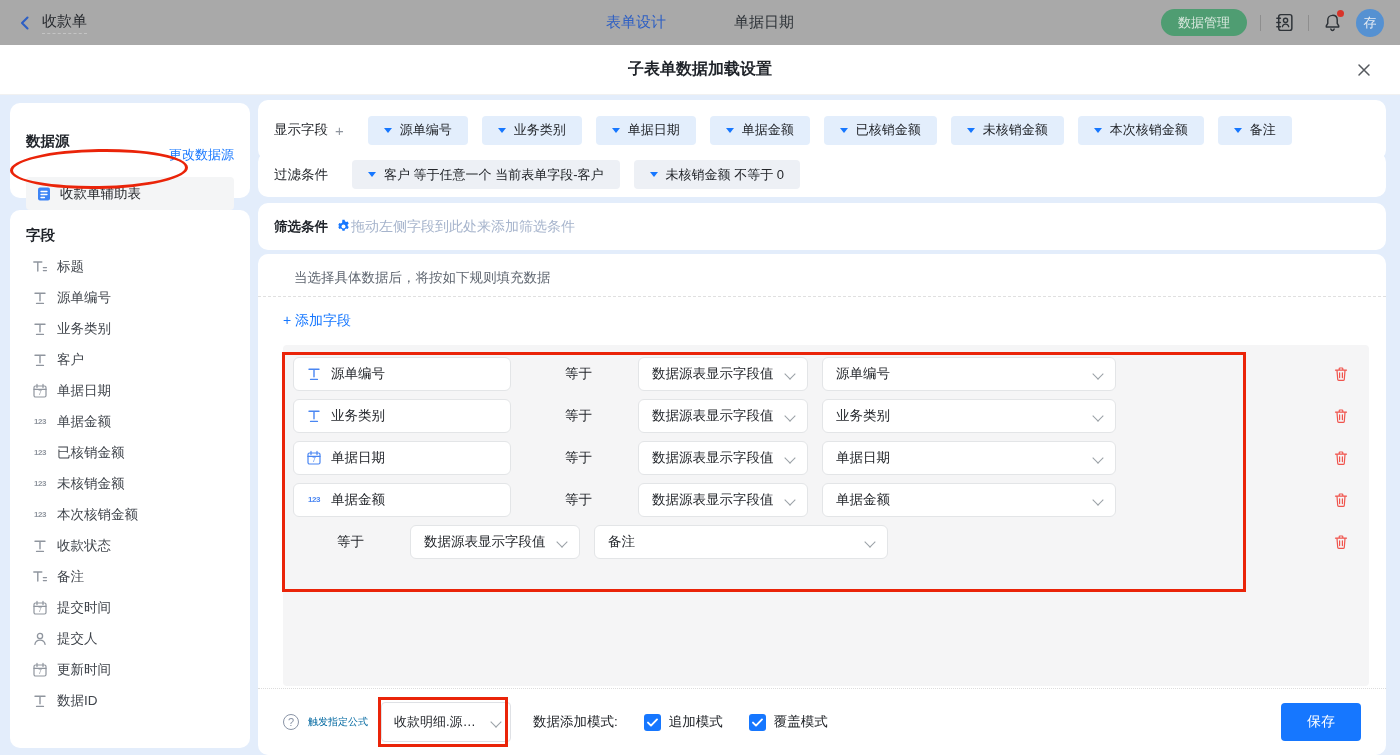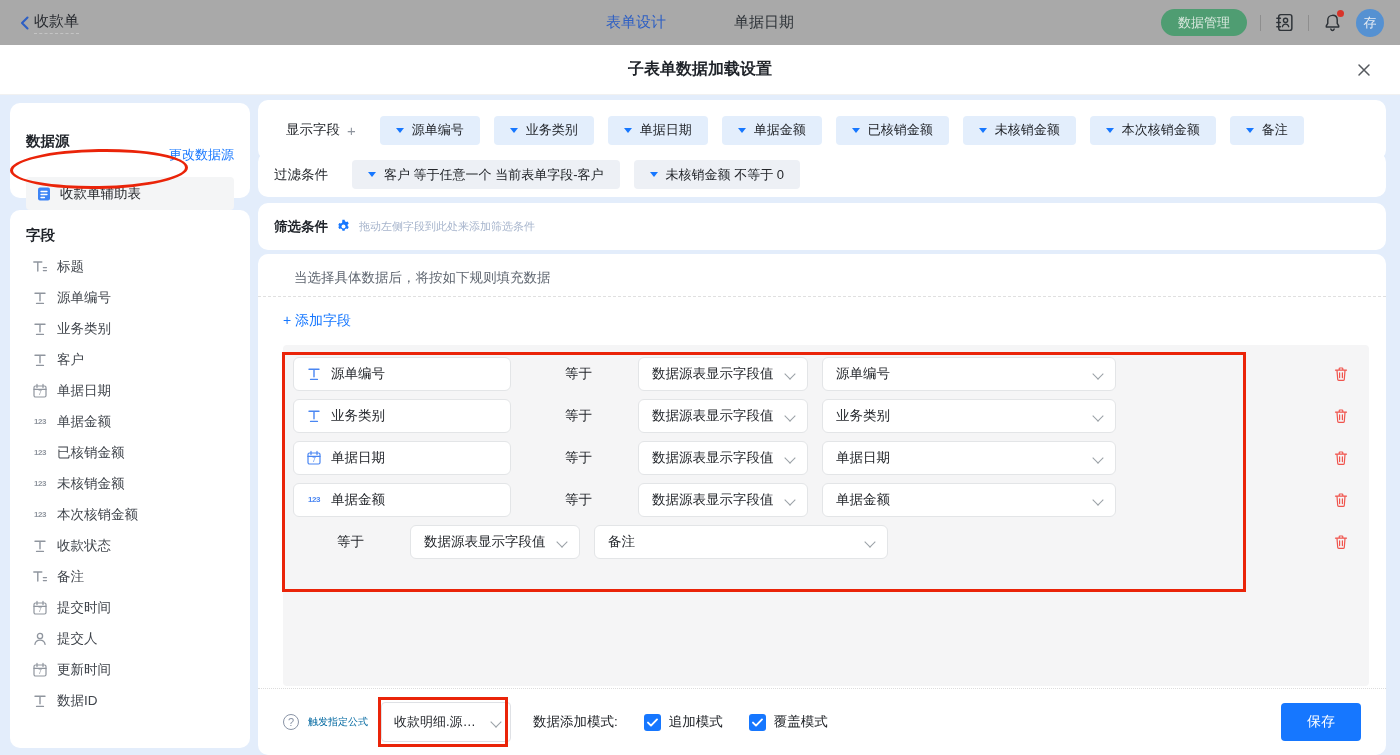--- a/index.html
+++ b/index.html
@@ -2,21 +2,21 @@
 <html><head>
 <meta charset="utf-8">
 <style>
   * { margin:0; padding:0; box-sizing:border-box; }
   html,body { background:#cfd6e0; }
   body { font-family:"Liberation Sans","DejaVu Sans",sans-serif; }
   .stage { position:relative; width:1400px; height:755px; overflow:hidden; background:#e3edfb; }
 
   
   .topbar { position:absolute; top:0; left:0; width:1400px; height:45px; background:#a9a9a9; display:flex; align-items:center; }
-  .tb-left { display:flex; align-items:center; gap:0; padding-left:16px; z-index:2; }
+  .tb-left { display:flex; align-items:center; gap:8px; padding-left:16px; z-index:2; }
   .back-ic { width:18px; height:18px; display:inline-flex; }
   .tb-back-label { font-size:15px; color:#26292e; padding-bottom:2px; border-bottom:1px dashed #c4c4c4; }
   .tb-tabs { position:absolute; left:0; right:0; top:0; height:45px; display:flex; justify-content:center; align-items:center; gap:68px; }
   .tb-tab { font-size:15px; color:#2e3338; cursor:pointer; }
   .tb-tab.active { color:#2d5fc4; }
   .tb-right { margin-left:auto; display:flex; align-items:center; gap:13px; padding-right:16px; z-index:2; }
   .pill-btn { height:27px; padding:0 17px; border:none; border-radius:14px; background:#4f9d72; color:#d9e8de; font-size:13px; cursor:pointer; font-family:inherit; }
   .tb-divider { width:1px; height:16px; background:#8e8e8e; }
   .tb-ic { width:21px; height:21px; color:#2e3338; position:relative; display:inline-flex; cursor:pointer; }
   .bell-dot { position:absolute; right:-1px; top:-2px; width:7px; height:7px; border-radius:50%; background:#d8342a; }
@@ -42,33 +42,33 @@
 
   #card-fields { left:10px; top:165px; width:240px; height:538px; padding:16px; }
   .fields-title { font-size:14.5px; font-weight:700; color:#1f2329; margin-bottom:6px; }
   .field-item { height:31px; display:flex; align-items:center; gap:9px; padding-left:6px; cursor:grab; }
   .field-item .ic { width:16px; height:16px; color:#8f959e; display:inline-flex; align-items:center; justify-content:center; flex:none; }
   .field-item .f-label { font-size:13.5px; color:#40454c; }
   .ic svg { width:100%; height:100%; }
   .ic-123 { font-size:8px; font-weight:700; letter-spacing:-0.4px; line-height:1; color:currentColor; }
 
   
-  #card-display { left:258px; top:55px; width:1128px; height:60px; display:flex; align-items:center; padding:0 28px; }
+  #card-display { left:258px; top:55px; width:1128px; height:60px; display:flex; align-items:center; padding:0 16px; }
   #card-filter  { left:258px; top:107px; width:1128px; height:45px; display:flex; align-items:center; padding:0 16px; }
   #card-sift    { left:258px; top:158px; width:1128px; height:47px; display:flex; align-items:center; padding:0 16px; }
   .row-label { font-size:13.5px; color:#23262b; white-space:nowrap; }
   .row-label.bold { font-weight:700; color:#1f2329; }
   .plus { color:#8f959e; font-size:15px; margin-left:7px; cursor:pointer; }
   .tag-wrap { display:flex; align-items:center; gap:14px; margin-left:24px; }
   .tag { height:29px; border-radius:4px; display:flex; align-items:center; gap:8px; padding:0 16px; font-size:13px; color:#23262b; cursor:pointer; white-space:nowrap; }
   .tag.blue { background:#e3eefc; }
   .tag.gray { background:#edf0f5; }
   .tag-caret { width:0; height:0; border-left:4.5px solid transparent; border-right:4.5px solid transparent; border-top:5.5px solid #1677ff; flex:none; }
   .gear-ic { width:15px; height:15px; margin-left:8px; display:inline-flex; cursor:pointer; }
-  .sift-placeholder { font-size:11px; color:#a6b4cc; margin-left:8px; }
+  .sift-placeholder { font-size:14px; color:#a6b4cc; margin-left:0; }
 
   #card-main { left:258px; top:209px; width:1128px; height:501px; }
   .main-hint { position:absolute; left:36px; top:15px; font-size:13.5px; color:#5f6670; }
   .main-dash { position:absolute; left:0; right:0; top:42px; border-top:1px dashed #e0e0e0; }
   .add-field { position:absolute; left:25px; top:58px; font-size:14px; color:#1677ff; cursor:pointer; }
   .rules-box { position:absolute; left:25px; top:91px; width:1086px; height:341px; background:#f5f5f6; border-radius:4px; padding-top:12px; }
   .annot-rect-rows { position:absolute; left:-1px; top:7px; width:964px; height:240px; border:3px solid #ea2409; pointer-events:none; z-index:3; }
   .rule-row { display:flex; align-items:center; height:34px; margin:0 0 8px 0; }
   .rule-field { margin-left:10px; width:218px; height:34px; background:#fff; border:1px solid #e3e5e7; border-radius:6px; display:flex; align-items:center; gap:9px; padding:0 12px; cursor:pointer; }
   .rule-field .ic { width:16px; height:16px; color:#4a86f2; display:inline-flex; align-items:center; justify-content:center; flex:none; }

